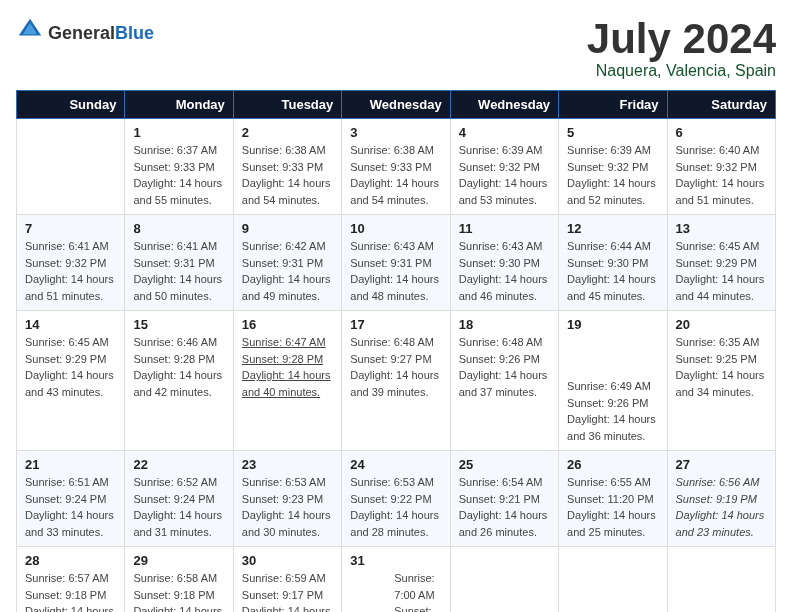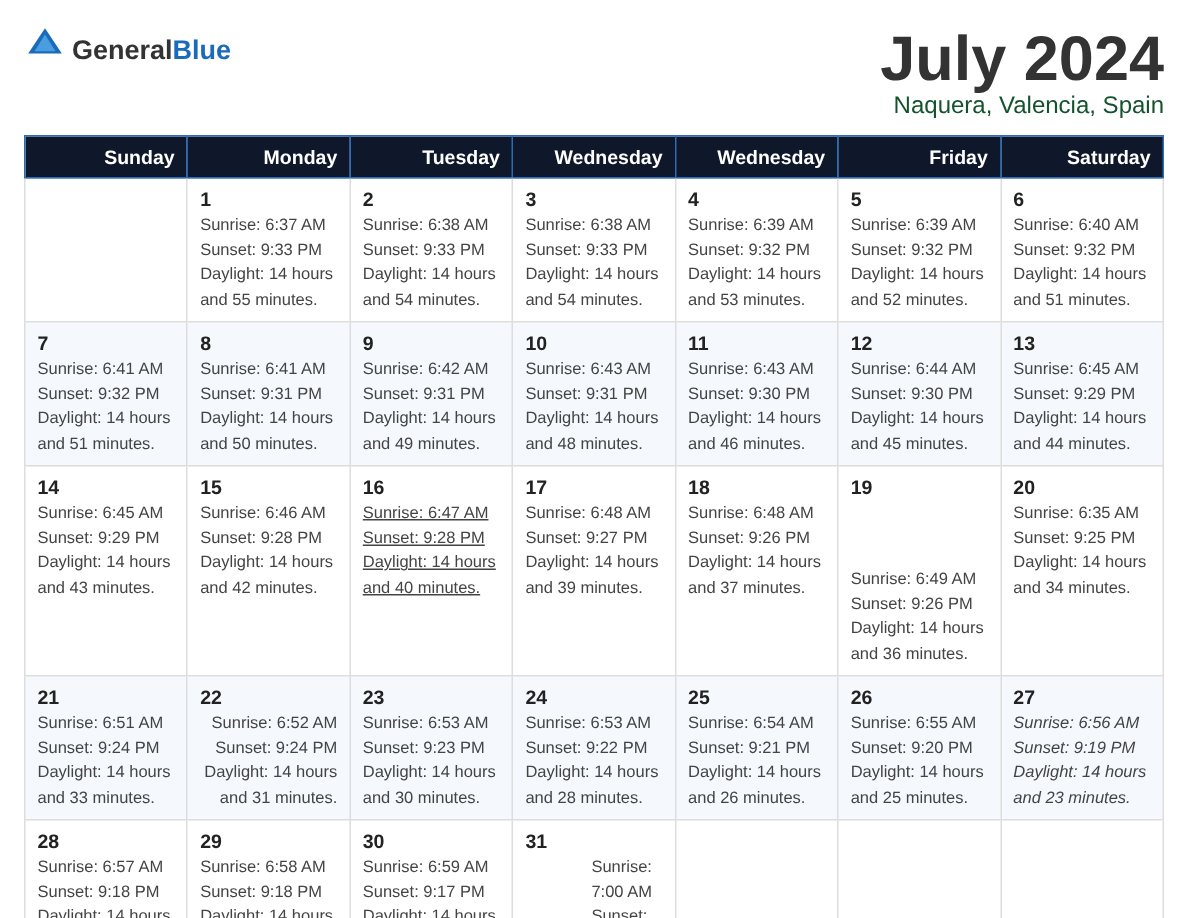--- a/index.html
+++ b/index.html
@@ -271,21 +271,21 @@
       <tr>
         <td>
           <span class="day-number">21</span>
           <div class="day-info" style="white-space: pre-line;">Sunrise: 6:51 AM
 Sunset: 9:24 PM
 Daylight: 14 hours
 and 33 minutes.</div>
         </td>
         <td>
           <span class="day-number">22</span>
-          <div class="day-info" style="white-space: pre-line; text-align: right;">Sunrise: 6:52 AM
+          <div class="day-info" style="white-space: pre-line;">Sunrise: 6:52 AM
 Sunset: 9:24 PM
 Daylight: 14 hours
 and 31 minutes.</div>
         </td>
         <td>
           <span class="day-number">23</span>
           <div class="day-info" style="white-space: pre-line;">Sunrise: 6:53 AM
 Sunset: 9:23 PM
 Daylight: 14 hours
 and 30 minutes.</div>
@@ -300,21 +300,21 @@
         <td>
           <span class="day-number">25</span>
           <div class="day-info" style="white-space: pre-line;">Sunrise: 6:54 AM
 Sunset: 9:21 PM
 Daylight: 14 hours
 and 26 minutes.</div>
         </td>
         <td>
           <span class="day-number">26</span>
           <div class="day-info" style="white-space: pre-line;">Sunrise: 6:55 AM
-Sunset: 9:20 PM
+Sunset: 11:20 PM
 Daylight: 14 hours
 and 25 minutes.</div>
         </td>
         <td>
           <span class="day-number">27</span>
           <div class="day-info" style="white-space: pre-line; font-style: italic;">Sunrise: 6:56 AM
 Sunset: 9:19 PM
 Daylight: 14 hours
 and 23 minutes.</div>
         </td>

